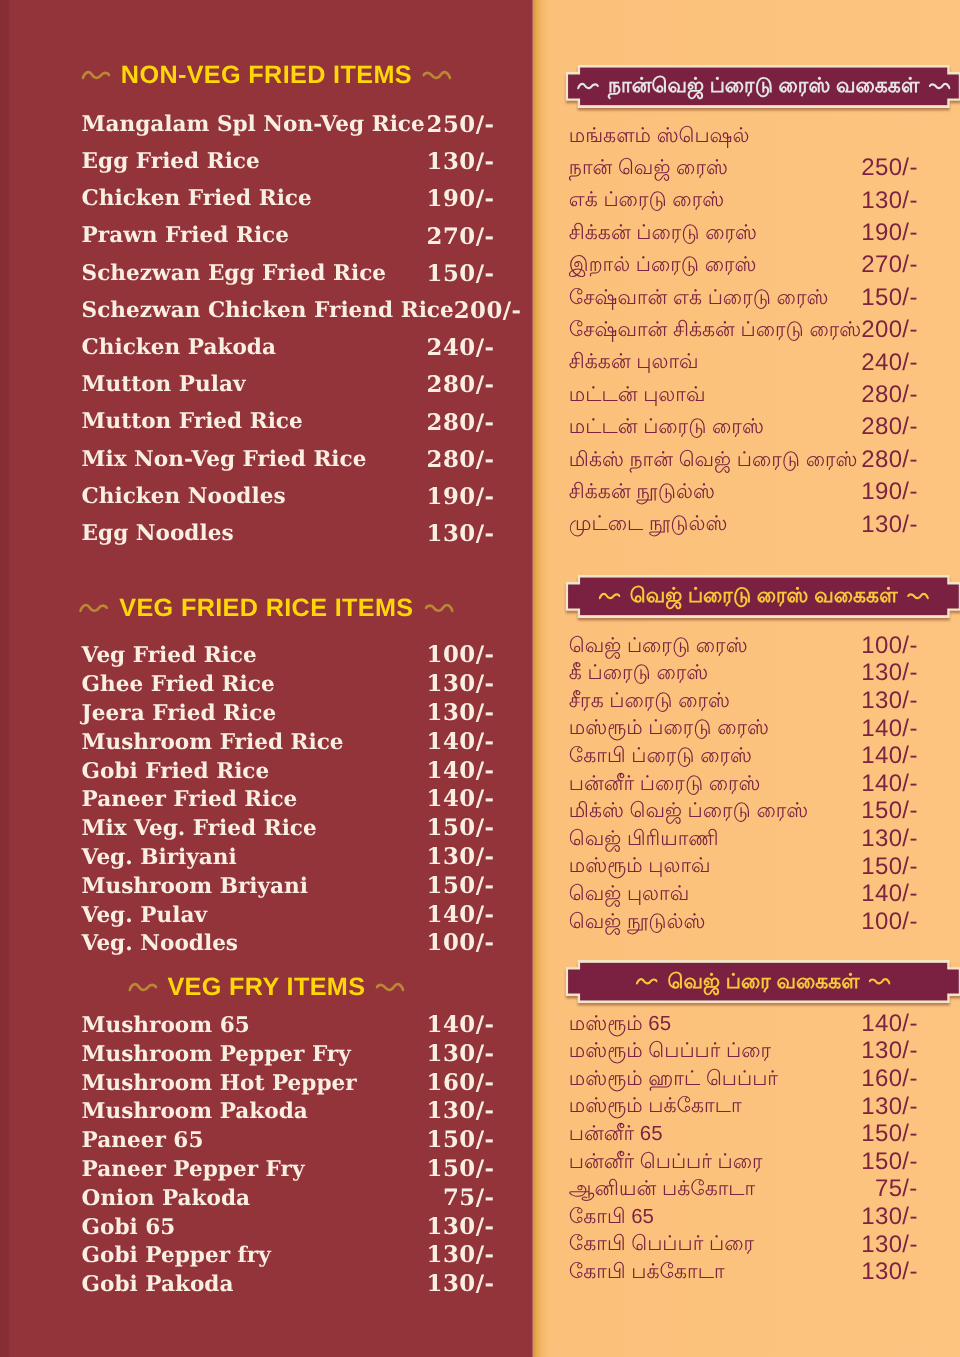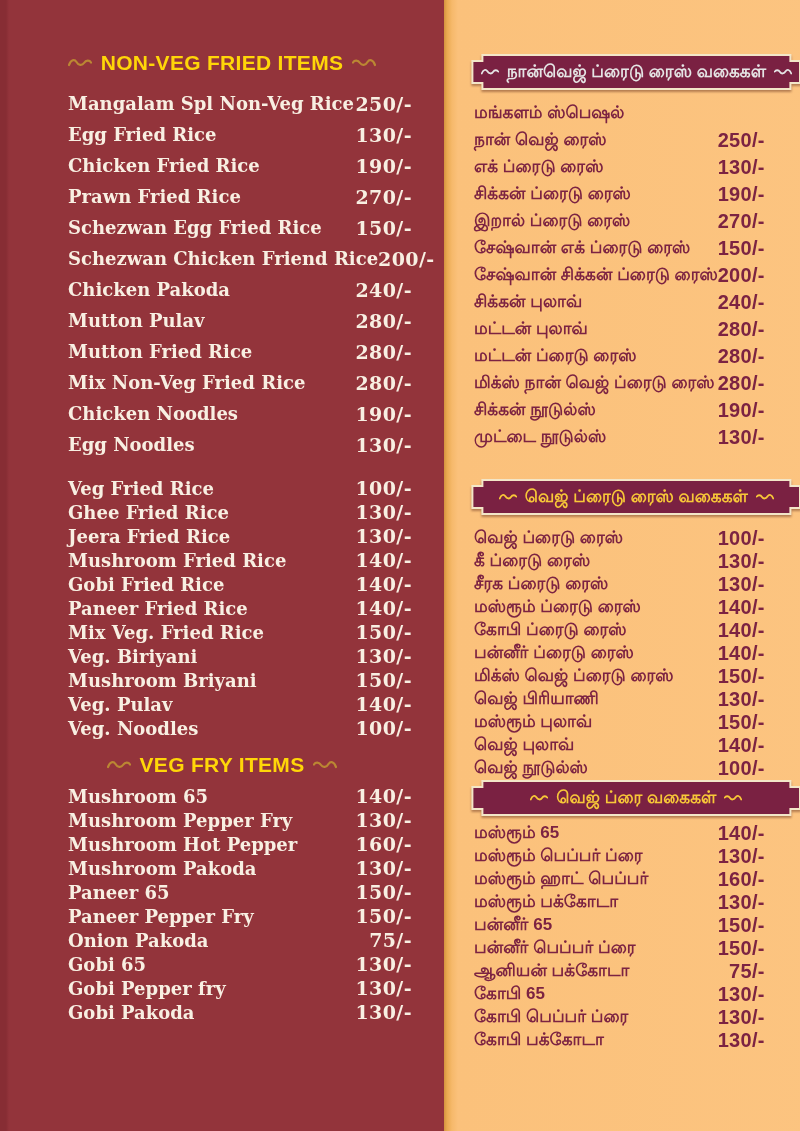--- a/index.html
+++ b/index.html
@@ -41,21 +41,21 @@
   .mi-l2 { margin-top:16px; }
   .mi-l3 { margin-top:8px; }
 
   
   .col-right {
     width:400px; height:100%; box-sizing:border-box;
     background:linear-gradient(90deg,#d3923f 0px,#e9a94f 3px,#f6b96b 8px,#fbc17b 14px,#fcc480 100%);
   }
   .col-right .items { padding:0 64px 0 30px; }
   .col-right .row {
-    font-family:"Liberation Sans",sans-serif; font-weight:700;
+    font-family:"Liberation Sans",sans-serif; font-weight:400;
     color:#7c2342; font-size:17px;
   }
   .col-right .iprice { font-size:20px; letter-spacing:0.3px; }
   .sec-r1 .row { height:27px; }
   .sec-r2 .row { height:23px; }
   .sec-r3 .row { height:23px; }
 
   
   .plaque {
     --notch: polygon(10px 0, calc(100% - 10px) 0, calc(100% - 10px) 6px, 100% 6px,
@@ -65,21 +65,21 @@
     filter:drop-shadow(0 2px 1px rgba(96,40,24,.45));
   }
   .plaque-out { position:absolute; inset:0; background:#f3e6c8; clip-path:var(--notch); }
   .plaque-in  {
     position:absolute; inset:2px; background:#7a2142; clip-path:var(--notch);
     display:flex; align-items:center; justify-content:center; gap:8px;
     font-weight:700; font-size:17px; font-family:"Liberation Sans",sans-serif;
   }
   .m-b1 { margin-top:54px; }
   .m-b2 { margin-top:28px; }
-  .m-b3 { margin-top:0;text-align:center; }
+  .m-b3 { margin-top:20px;text-align:center; }
   .mi-r1 { margin-top:10px; }
   .mi-r2 { margin-top:12px; }
   .mi-r3 { margin-top:6px; }
 
   .flourish { display:inline-block; flex:0 0 auto; }
   .flourish.mir { transform:scaleX(-1); }
 </style>
 </head>
 <body>
 
@@ -140,20 +140,29 @@
         <div class="row">
           <span class="iname">Chicken Noodles</span>
           <span class="iprice">190/-</span>
         </div>
         <div class="row">
           <span class="iname">Egg Noodles</span>
           <span class="iprice">130/-</span>
         </div>
       </div>
 
+    <div class="lsec-h m-h2">
+      <svg class="flourish" width="24" height="12" viewBox="0 0 24 12">
+          <path d="M1 8 C3 2.5, 6.5 2, 8.5 5 C10.5 8.5, 14 9, 16 6 C18 3, 21.5 3, 23 5.5" fill="none" stroke="currentColor" stroke-width="2.2" stroke-linecap="round"></path>
+        </svg>
+      <span>VEG FRIED RICE ITEMS</span>
+      <svg class="flourish mir" width="24" height="12" viewBox="0 0 24 12">
+          <path d="M1 8 C3 2.5, 6.5 2, 8.5 5 C10.5 8.5, 14 9, 16 6 C18 3, 21.5 3, 23 5.5" fill="none" stroke="currentColor" stroke-width="2.2" stroke-linecap="round"></path>
+        </svg>
+    </div>
     <div class="items sec-l2 mi-l2">
         <div class="row">
           <span class="iname">Veg Fried Rice</span>
           <span class="iprice">100/-</span>
         </div>
         <div class="row">
           <span class="iname">Ghee Fried Rice</span>
           <span class="iprice">130/-</span>
         </div>
         <div class="row">

